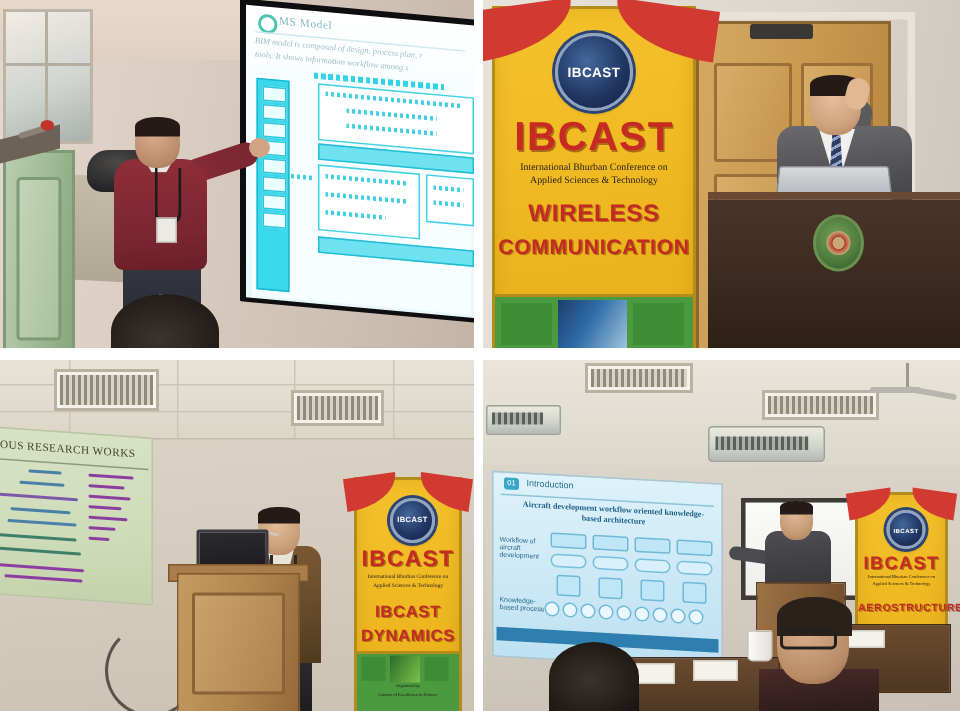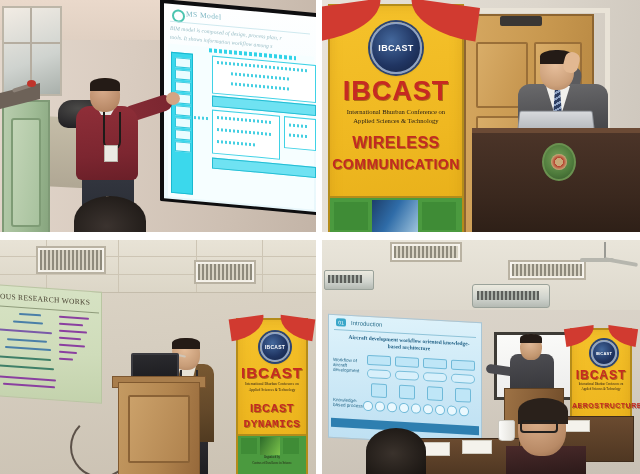--- a/index.html
+++ b/index.html
@@ -653,21 +653,21 @@
     <div class="layer banner bl-banner">
       <div class="banner-swoop-l" style="height:22px"></div>
       <div class="banner-swoop-r" style="height:22px"></div>
       <div class="seal" style="left:22px;top:12px;width:26px;height:26px;">
         <span style="font-size:5px">IBCAST</span>
       </div>
       <div class="btitle" style="top:44px;font-size:15px;">IBCAST</div>
       <div class="bsub" style="top:62px;font-size:3.6px;">International Bhurban Conference on</div>
       <div class="bsub" style="top:68px;font-size:3.6px;">Applied Sciences &amp; Technology</div>
       <div class="btheme" style="top:82px;font-size:11px;">IBCAST</div>
-      <div class="btheme" style="top:98px;font-size:11px;font-family:Liberation Mono, monospace;">DYNAMICS</div>
+      <div class="btheme" style="top:98px;font-size:11px;">DYNAMICS</div>
       <div class="banner-foot" style="height:40px;">
         <div class="foot-cell" style="left:3px;top:2px;width:16px;height:16px"></div>
         <div class="foot-cell" style="left:45px;top:2px;width:16px;height:16px"></div>
         <div class="foot-img" style="left:22px;top:1px;width:20px;height:18px;background:linear-gradient(120deg,#2d6b2a,#7ac24a)"></div>
         <div class="bsub" style="top:20px;font-size:3px;color:#1f1a12;">Organized by</div>
         <div class="bsub" style="top:26px;font-size:3px;color:#1f1a12;">Centres of Excellence in Science</div>
       </div>
     </div>
 
     <div class="layer bl-cable"></div>

